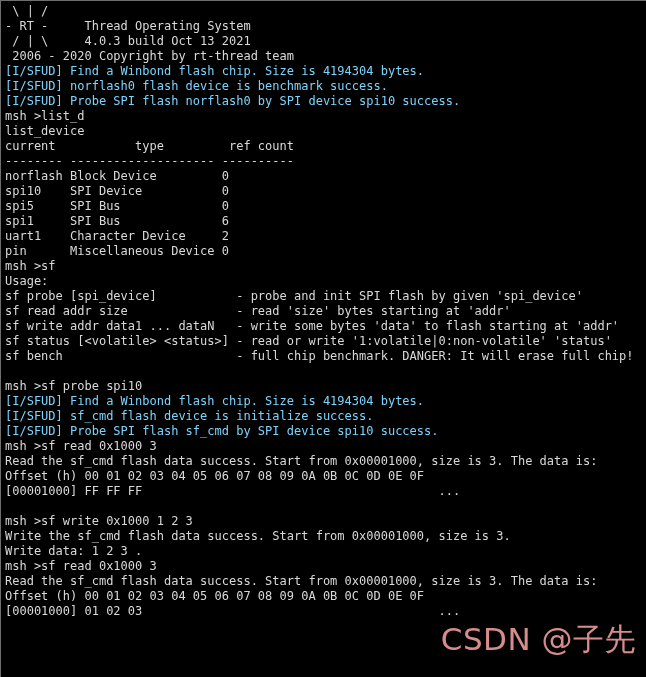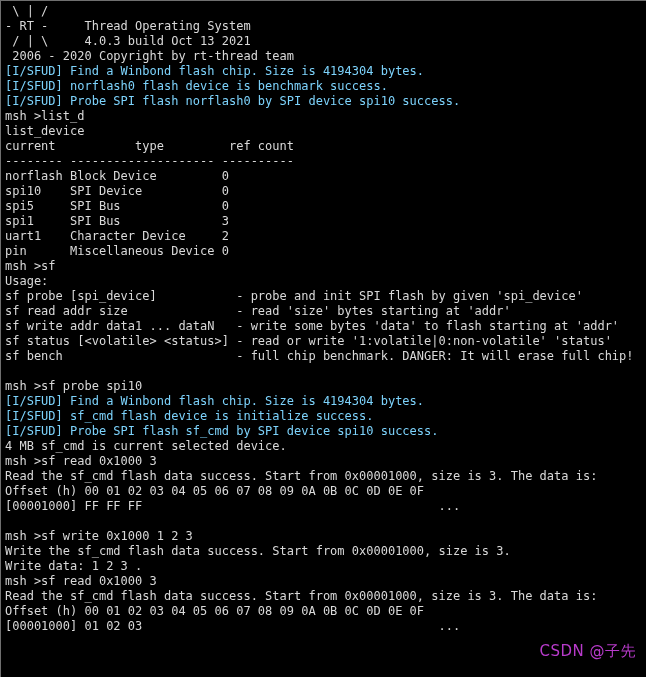--- a/index.html
+++ b/index.html
@@ -38,24 +38,24 @@
   }
   .line.sfud {
     color: #7dd3fc;
   }
   .line.blank {
     color: transparent;
   }
   #watermark {
     position: absolute;
     right: 10px;
-    bottom: 12px;
-    color: #d946ef;
+    bottom: 24px;
+    color: #fca5a5;
     font-family: "DejaVu Sans", "Liberation Sans", sans-serif;
-    font-size: 15px;
+    font-size: 31px;
     line-height: 28px;
     white-space: pre;
     opacity: 0.85;
     letter-spacing: 0.5px;
   }
 </style>
 </head>
 <body>
 
 <div id="terminal">
@@ -67,36 +67,35 @@
       <div class="line sfud">[I/SFUD] Find a Winbond flash chip. Size is 4194304 bytes.</div>
       <div class="line sfud">[I/SFUD] norflash0 flash device is benchmark success.</div>
       <div class="line sfud">[I/SFUD] Probe SPI flash norflash0 by SPI device spi10 success.</div>
       <div class="line">msh &gt;list_d</div>
       <div class="line">list_device</div>
       <div class="line">current           type         ref count</div>
       <div class="line">-------- -------------------- ----------</div>
       <div class="line">norflash Block Device         0</div>
       <div class="line">spi10    SPI Device           0</div>
       <div class="line">spi5     SPI Bus              0</div>
-      <div class="line">spi1     SPI Bus              3</div>
+      <div class="line">spi1     SPI Bus              6</div>
       <div class="line">uart1    Character Device     2</div>
       <div class="line">pin      Miscellaneous Device 0</div>
       <div class="line">msh &gt;sf</div>
       <div class="line">Usage:</div>
       <div class="line">sf probe [spi_device]           - probe and init SPI flash by given 'spi_device'</div>
       <div class="line">sf read addr size               - read 'size' bytes starting at 'addr'</div>
       <div class="line">sf write addr data1 ... dataN   - write some bytes 'data' to flash starting at 'addr'</div>
       <div class="line">sf status [&lt;volatile&gt; &lt;status&gt;] - read or write '1:volatile|0:non-volatile' 'status'</div>
       <div class="line">sf bench                        - full chip benchmark. DANGER: It will erase full chip!</div>
       <div class="line blank"></div>
       <div class="line">msh &gt;sf probe spi10</div>
       <div class="line sfud">[I/SFUD] Find a Winbond flash chip. Size is 4194304 bytes.</div>
       <div class="line sfud">[I/SFUD] sf_cmd flash device is initialize success.</div>
       <div class="line sfud">[I/SFUD] Probe SPI flash sf_cmd by SPI device spi10 success.</div>
-      <div class="line">4 MB sf_cmd is current selected device.</div>
       <div class="line">msh &gt;sf read 0x1000 3</div>
       <div class="line">Read the sf_cmd flash data success. Start from 0x00001000, size is 3. The data is:</div>
       <div class="line">Offset (h) 00 01 02 03 04 05 06 07 08 09 0A 0B 0C 0D 0E 0F</div>
       <div class="line">[00001000] FF FF FF                                         ...</div>
       <div class="line blank"></div>
       <div class="line">msh &gt;sf write 0x1000 1 2 3</div>
       <div class="line">Write the sf_cmd flash data success. Start from 0x00001000, size is 3.</div>
       <div class="line">Write data: 1 2 3 .</div>
       <div class="line">msh &gt;sf read 0x1000 3</div>
       <div class="line">Read the sf_cmd flash data success. Start from 0x00001000, size is 3. The data is:</div>

